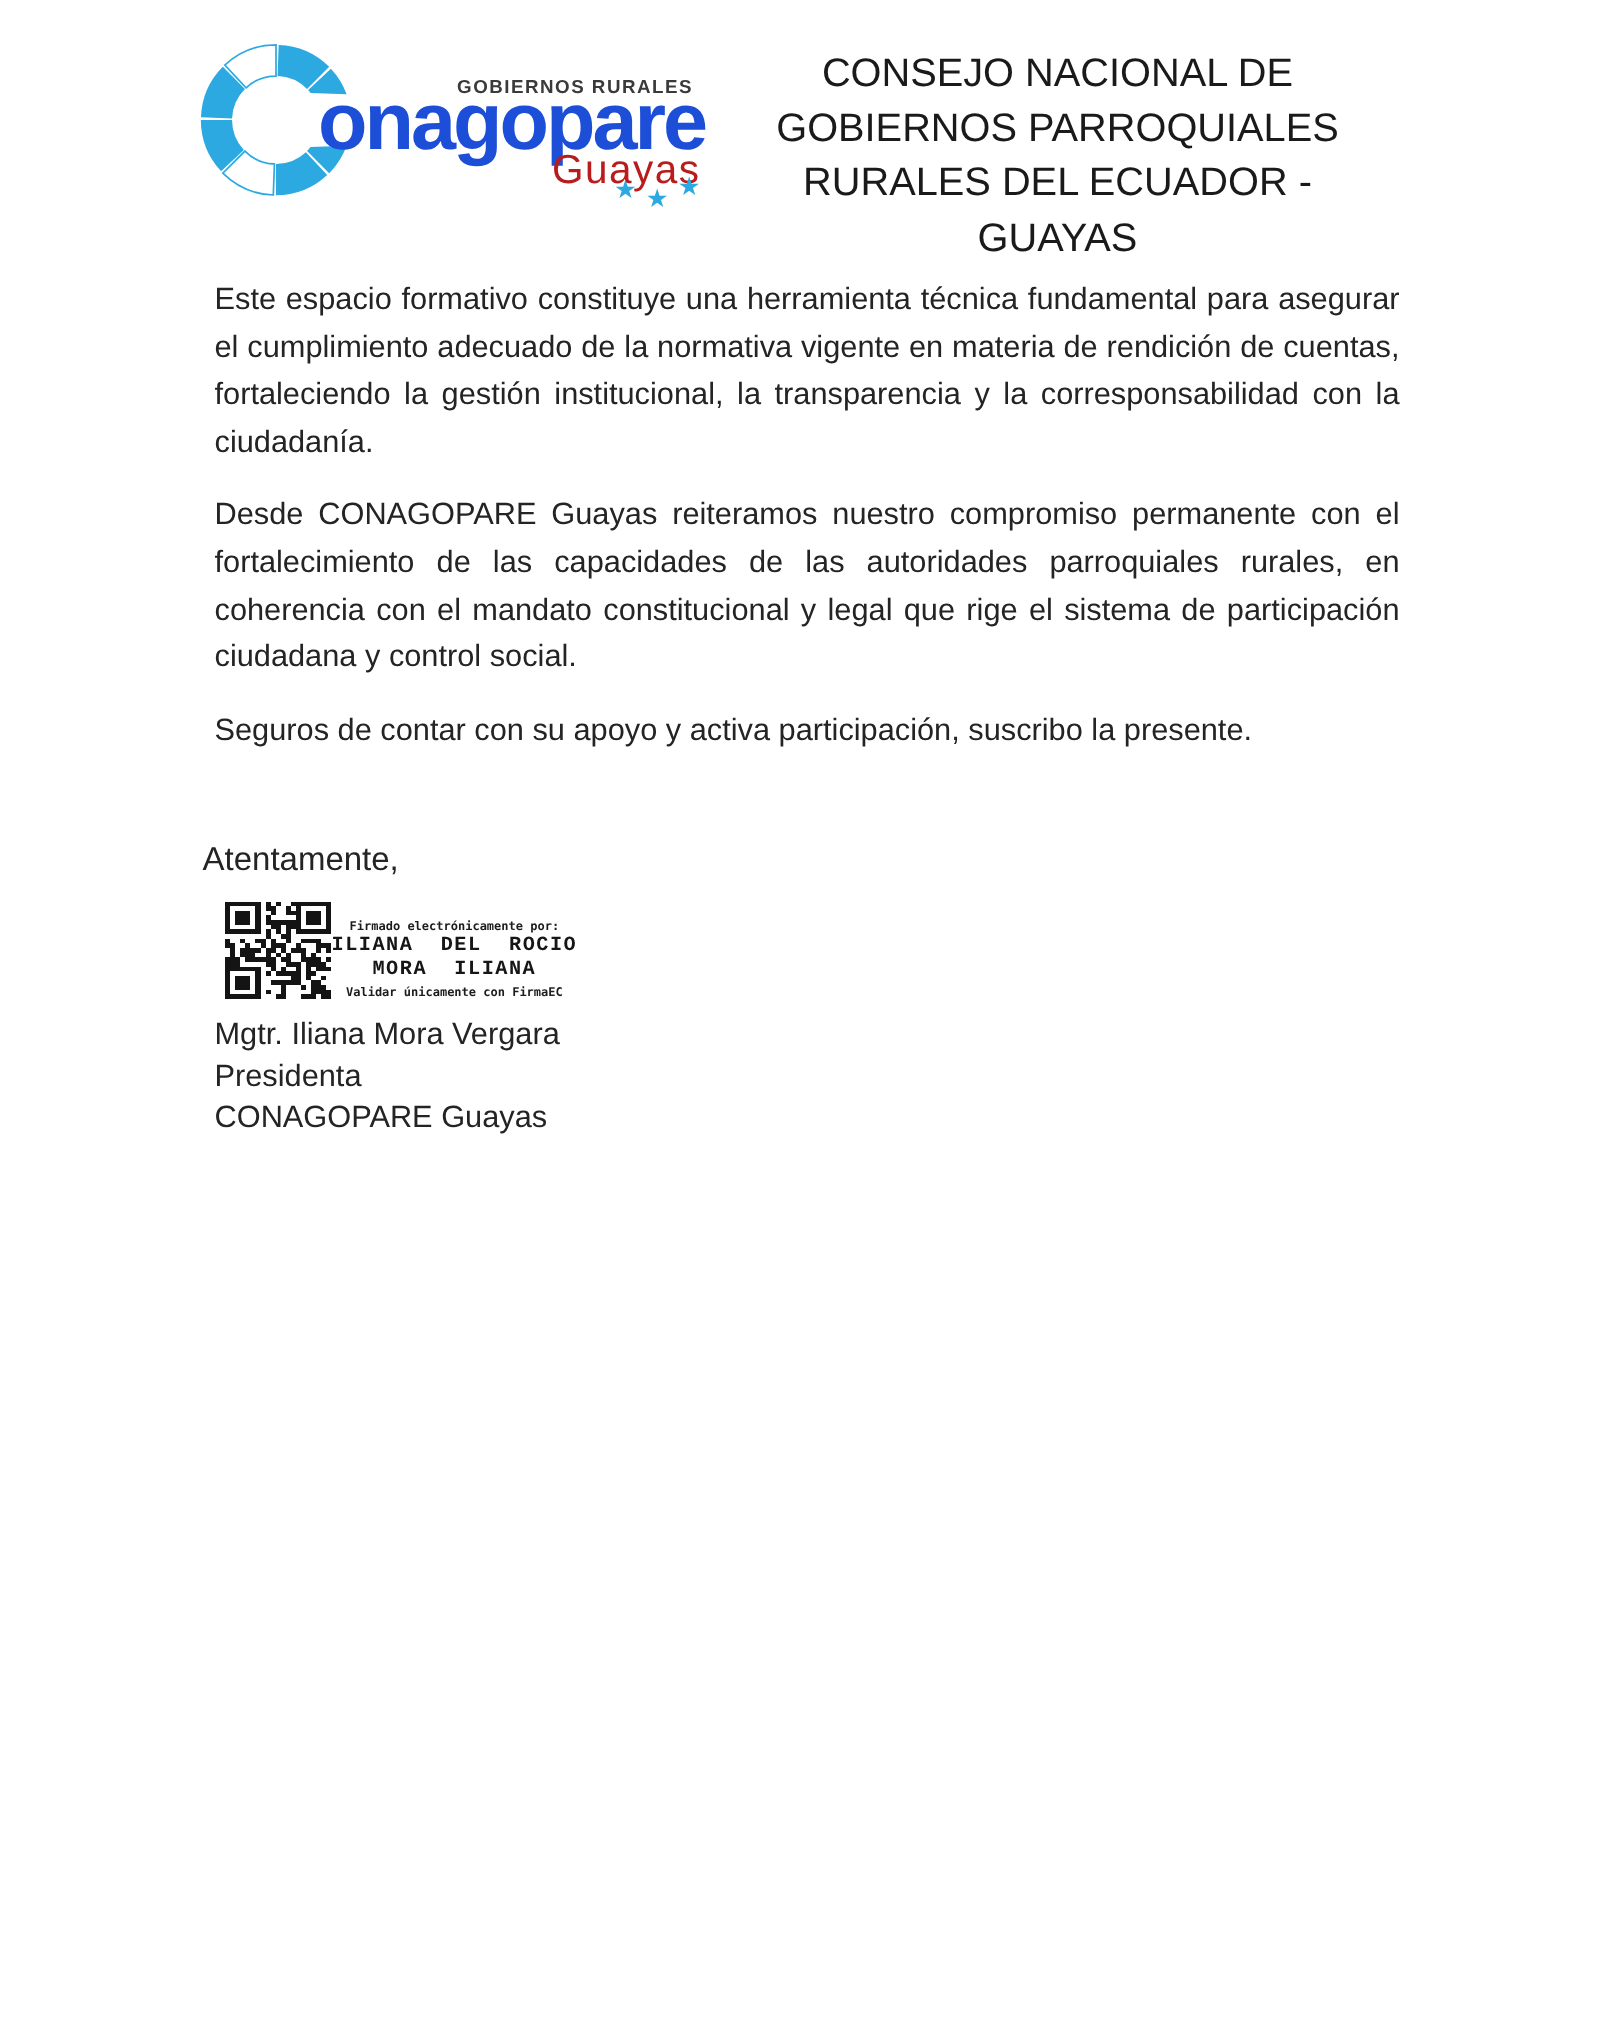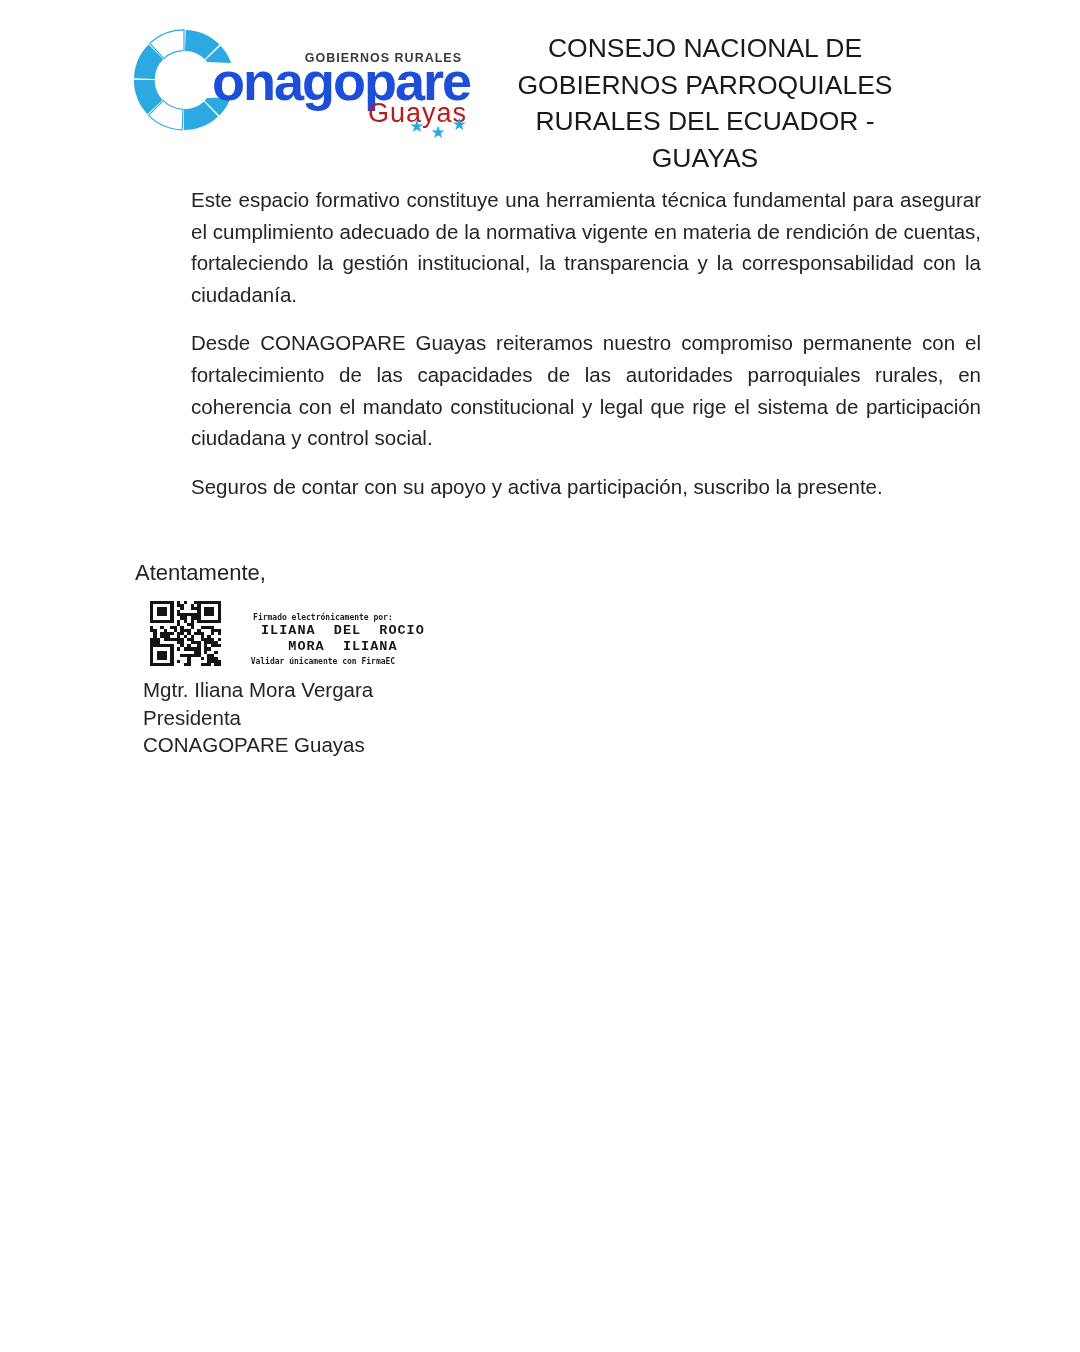--- a/index.html
+++ b/index.html
@@ -28,41 +28,41 @@
   .logo .stars .s2{transform:translateY(6px);margin:0 6px;}
   .logo .stars .s3{transform:translateY(-2px);}
 
   
   .title-block{
     position:absolute;left:485px;top:30px;width:440px;text-align:center;
     font-weight:normal;font-size:26.5px;line-height:36.5px;color:#1a1a1a;
   }
 
   
-  .letter-body{position:absolute;left:143px;top:184px;width:790px;margin-left:48px;}
+  .letter-body{position:absolute;left:143px;top:184px;width:790px;}
   .letter-body p{
     margin:0 0 17px 0;font-size:20.5px;line-height:31.6px;
     text-align:justify;color:#242424;
   }
   .letter-body p.no-justify{text-align:left;}
   .closing{
     position:absolute;left:135px;top:560px;font-size:22px;color:#242424;
   }
 
   
   .stamp{position:absolute;left:150px;top:600px;width:420px;height:70px;text-align:center;}
   .stamp .qr{position:absolute;left:0;top:1px;width:71px;height:65px;}
   .stamp .stamp-text{position:absolute;left:71px;top:13px;white-space:nowrap;}
   .stamp .tiny{
     font-family:"DejaVu Sans Mono", monospace;font-size:8px;font-weight:bold;
     color:#1c1c1c;line-height:9px;white-space:pre;
   }
   .stamp .sig-name{
     font-family:"Liberation Mono", monospace;font-size:13.5px;font-weight:bold;
-    color:#161616;line-height:12.5px;white-space:pre;letter-spacing:1px;margin-left:40px;
+    color:#161616;line-height:12.5px;white-space:pre;letter-spacing:1px;
   }
   .stamp .gap-a{height:3px;} .stamp .gap-b{height:4px;}
 
   
   .signer{
     position:absolute;left:143px;top:676px;font-size:20.5px;
     line-height:27.5px;color:#242424;
   }
 </style>
 </head>

